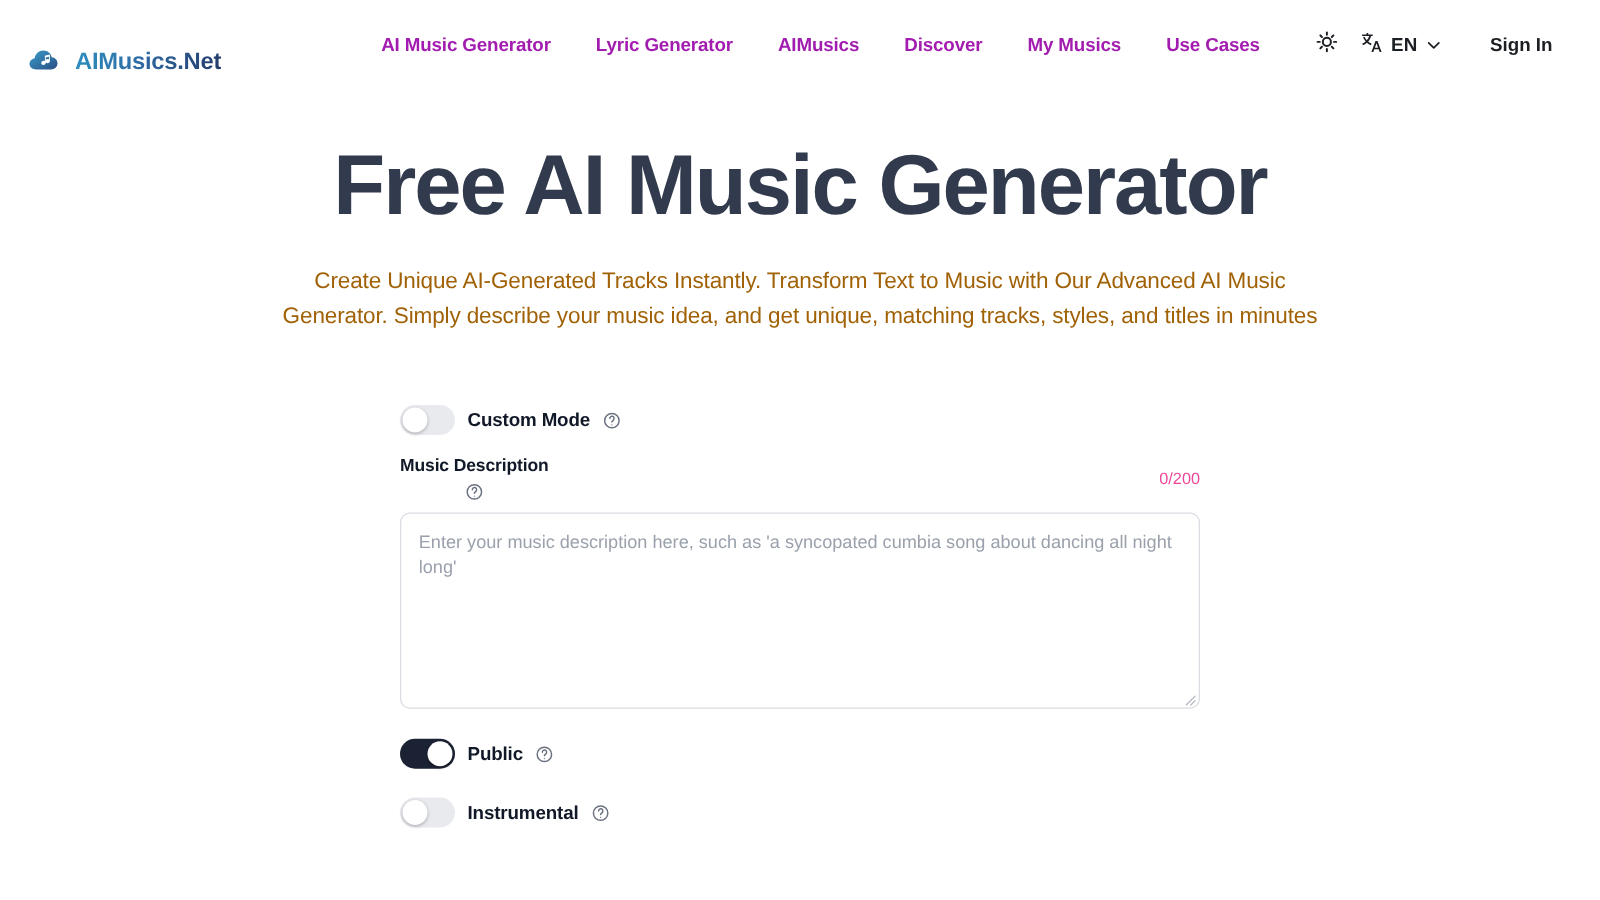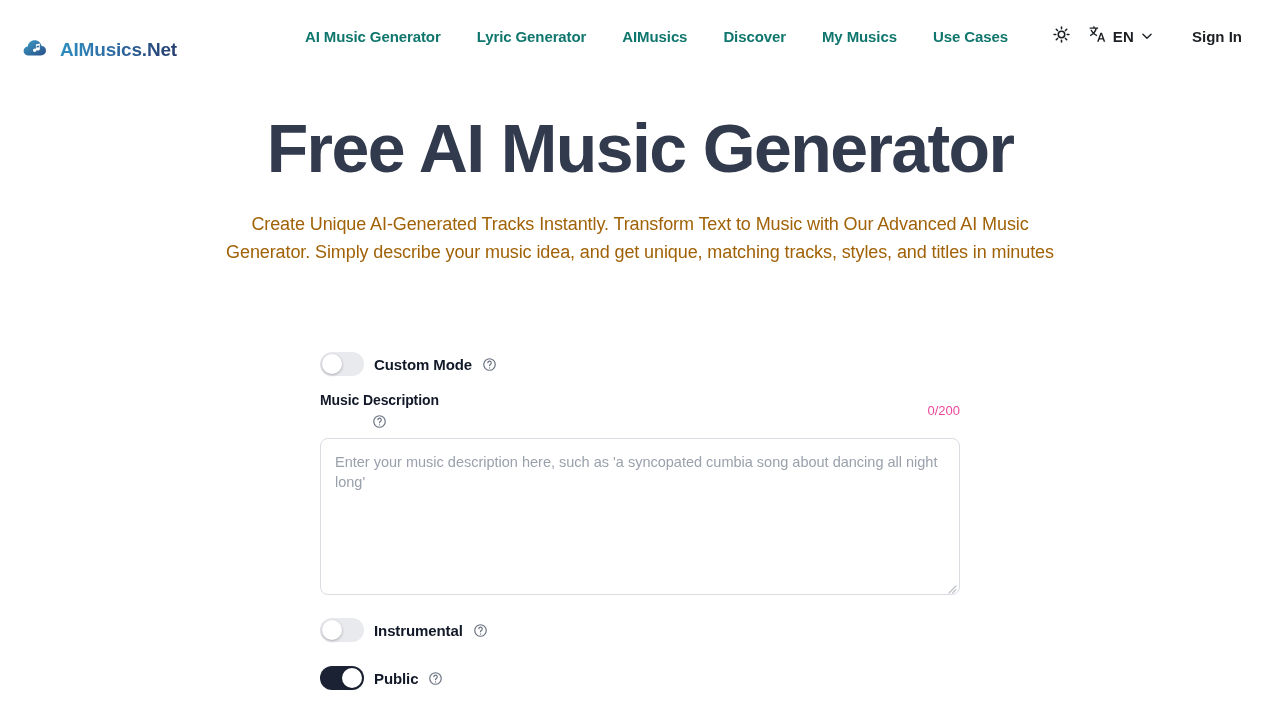--- a/index.html
+++ b/index.html
@@ -51,21 +51,21 @@
   .nav {
     display: flex;
     align-items: center;
     gap: 0;
     margin-left: 110px;
   }
 
   .nav-item {
     font-size: 15px;
     font-weight: bold;
-    color: #0f766e;
+    color: #a21caf;
     padding: 6px 18px;
     white-space: nowrap;
     cursor: pointer;
     letter-spacing: -0.1px;
   }
 
   .header-right {
     margin-left: auto;
     display: flex;
     align-items: center;
@@ -111,21 +111,21 @@
     width: 856px;
     font-size: 18px;
     line-height: 28px;
     color: #a16207;
     letter-spacing: -0.1px;
   }
 
   
   .form {
     width: 640px;
-    margin: 86px auto 0;
+    margin: 58px auto 0;
   }
 
   .switch-row {
     display: flex;
     align-items: center;
     gap: 10px;
   }
 
   .switch {
     width: 44px; height: 24px;
@@ -328,42 +328,42 @@
 
   <div class="ta-wrap">
     <textarea class="textarea" placeholder="Enter your music description here, such as 'a syncopated cumbia song about dancing all night long'" style=""></textarea>
     <span class="resize-grip">
       <svg width="12" height="12" viewBox="0 0 12 12" stroke="#b8bcc4" stroke-width="1.1" stroke-linecap="round">
         <path d="M11 4L4 11M11 7.6L7.6 11"></path>
       </svg>
     </span>
   </div>
 
+  <div class="switch-row row-public">
+    <div class="switch on">
+      <div class="knob"></div>
+    </div>
+    <span class="switch-label">Public</span>
+    <span class="help">
+      <svg viewBox="0 0 24 24" fill="none" stroke="currentColor" stroke-width="1.9">
+        <circle cx="12" cy="12" r="9.2"></circle>
+        <path d="M9.4 9.2a2.7 2.7 0 115.2 1c0 1.7-2.6 2-2.6 3.7" stroke-linecap="round"></path>
+        <circle cx="12" cy="17.4" r="0.9" fill="currentColor" stroke="none"></circle>
+      </svg>
+    </span>
+  </div>
+
   <div class="switch-row row-instrumental">
     <div class="switch">
       <div class="knob"></div>
     </div>
     <span class="switch-label">Instrumental</span>
     <span class="help">
       <svg viewBox="0 0 24 24" fill="none" stroke="currentColor" stroke-width="1.9">
         <circle cx="12" cy="12" r="9.2"></circle>
         <path d="M9.4 9.2a2.7 2.7 0 115.2 1c0 1.7-2.6 2-2.6 3.7" stroke-linecap="round"></path>
         <circle cx="12" cy="17.4" r="0.9" fill="currentColor" stroke="none"></circle>
       </svg>
     </span>
   </div>
 
-  <div class="switch-row row-public">
-    <div class="switch on">
-      <div class="knob"></div>
-    </div>
-    <span class="switch-label">Public</span>
-    <span class="help">
-      <svg viewBox="0 0 24 24" fill="none" stroke="currentColor" stroke-width="1.9">
-        <circle cx="12" cy="12" r="9.2"></circle>
-        <path d="M9.4 9.2a2.7 2.7 0 115.2 1c0 1.7-2.6 2-2.6 3.7" stroke-linecap="round"></path>
-        <circle cx="12" cy="17.4" r="0.9" fill="currentColor" stroke="none"></circle>
-      </svg>
-    </span>
-  </div>
-
 
 </div>
 
 </body></html>

